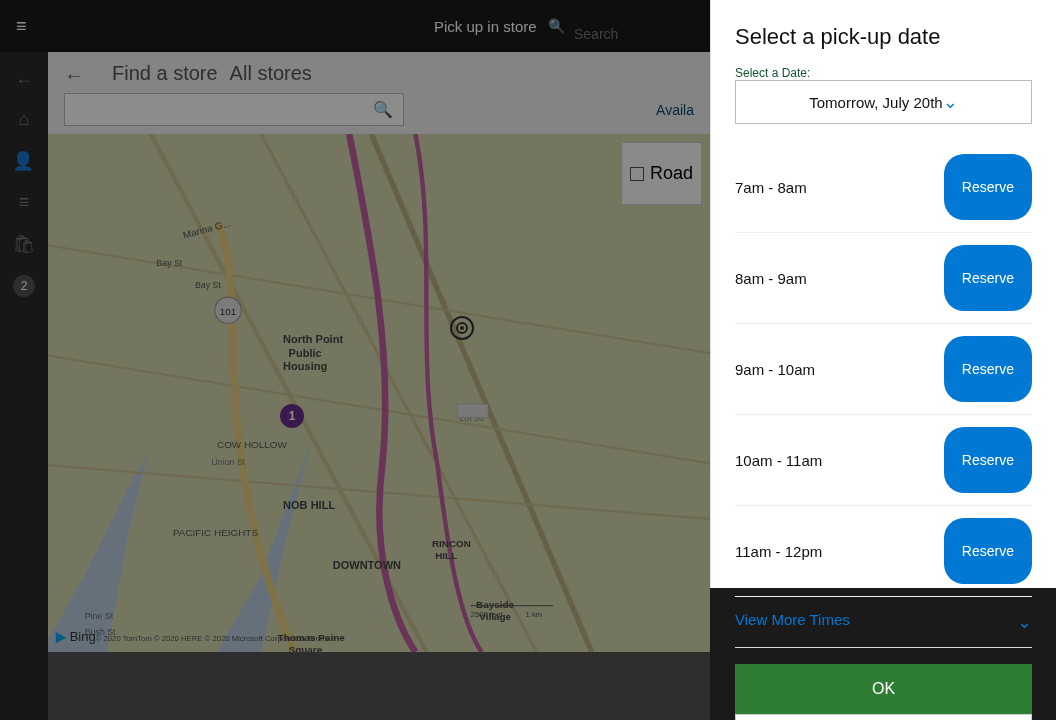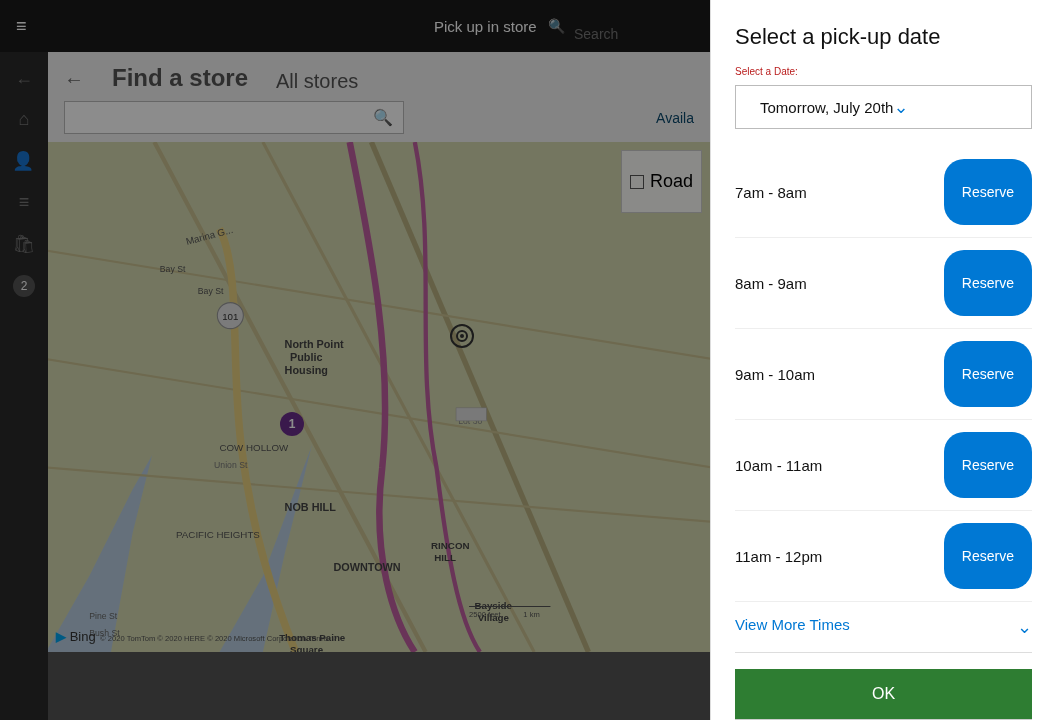--- a/index.html
+++ b/index.html
@@ -57,29 +57,27 @@
       margin-top: 16px;
     }
     .back-arrow {
       color: #666;
       font-size: 20px;
       margin-right: 16px;
       cursor: pointer;
     }
     .find-store-title {
       color: #333;
-      font-size: 24px;
-      font-weight: 700;
-      margin-right: 16px;
+      font-size: 20px;
+      font-weight: 400;
       color: #555;
     }
     .all-stores-title {
       color: #555;
       font-size: 20px;
-      margin-top: 8px;
     }
 
     
     .left-sidebar {
       position: absolute;
       left: 0; top: 52px;
       width: 48px;
       height: calc(720px - 52px);
       background: #2a2a2a;
       display: flex;
@@ -193,57 +191,56 @@
     
     .bottom-bar {
       height: 68px;
       background: #555;
     }
 
     
     .right-panel {
       position: absolute;
       right: 0; top: 0;
-      width: 346px; height: 720px;
+      width: 346px; height: 588px;
       background: #fff;
       display: flex;
       flex-direction: column;
       padding: 24px 24px 0 24px;
       z-index: 10;
       border-left: 1px solid #ddd;
     }
 
     .panel-title {
       font-size: 22px;
       font-weight: 300;
       color: #111;
       margin-bottom: 16px;
     }
 
     .select-label {
-      font-size: 10px;
-      color: #b91c1c;
-      margin-bottom: 8px;
+      font-size: 12px;
+      color: #14532d;
     }
 
     .date-select-wrapper {
       position: relative;
       margin-bottom: 18px;
     }
     .date-select-box {
       width: 100%;
       border: 1px solid #bbb;
-      padding: 10px 24px;
+      padding: 10px 2px;
       font-size: 15px;
       color: #111;
       background: #fff;
       cursor: pointer;
       display: flex;
       align-items: center;
-      justify-content: flex-start;
+      justify-content: center;
     }
     .chevron-down {
       font-size: 18px;
       color: #0078d4;
     }
 
     .time-label {
       font-size: 14px;
       font-weight: 600;
       color: #111;

